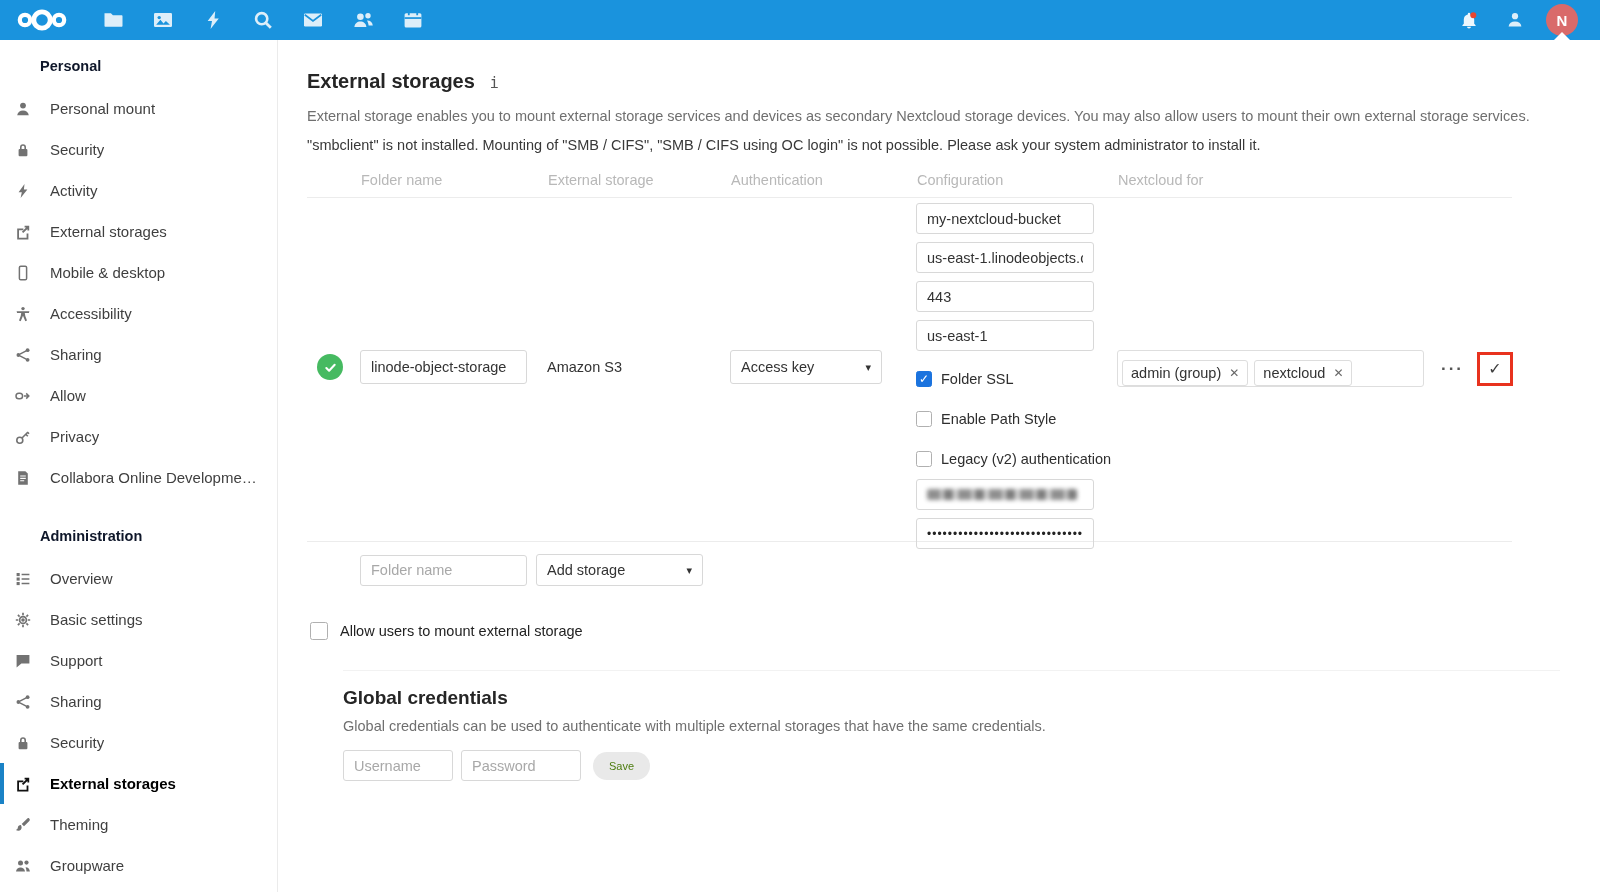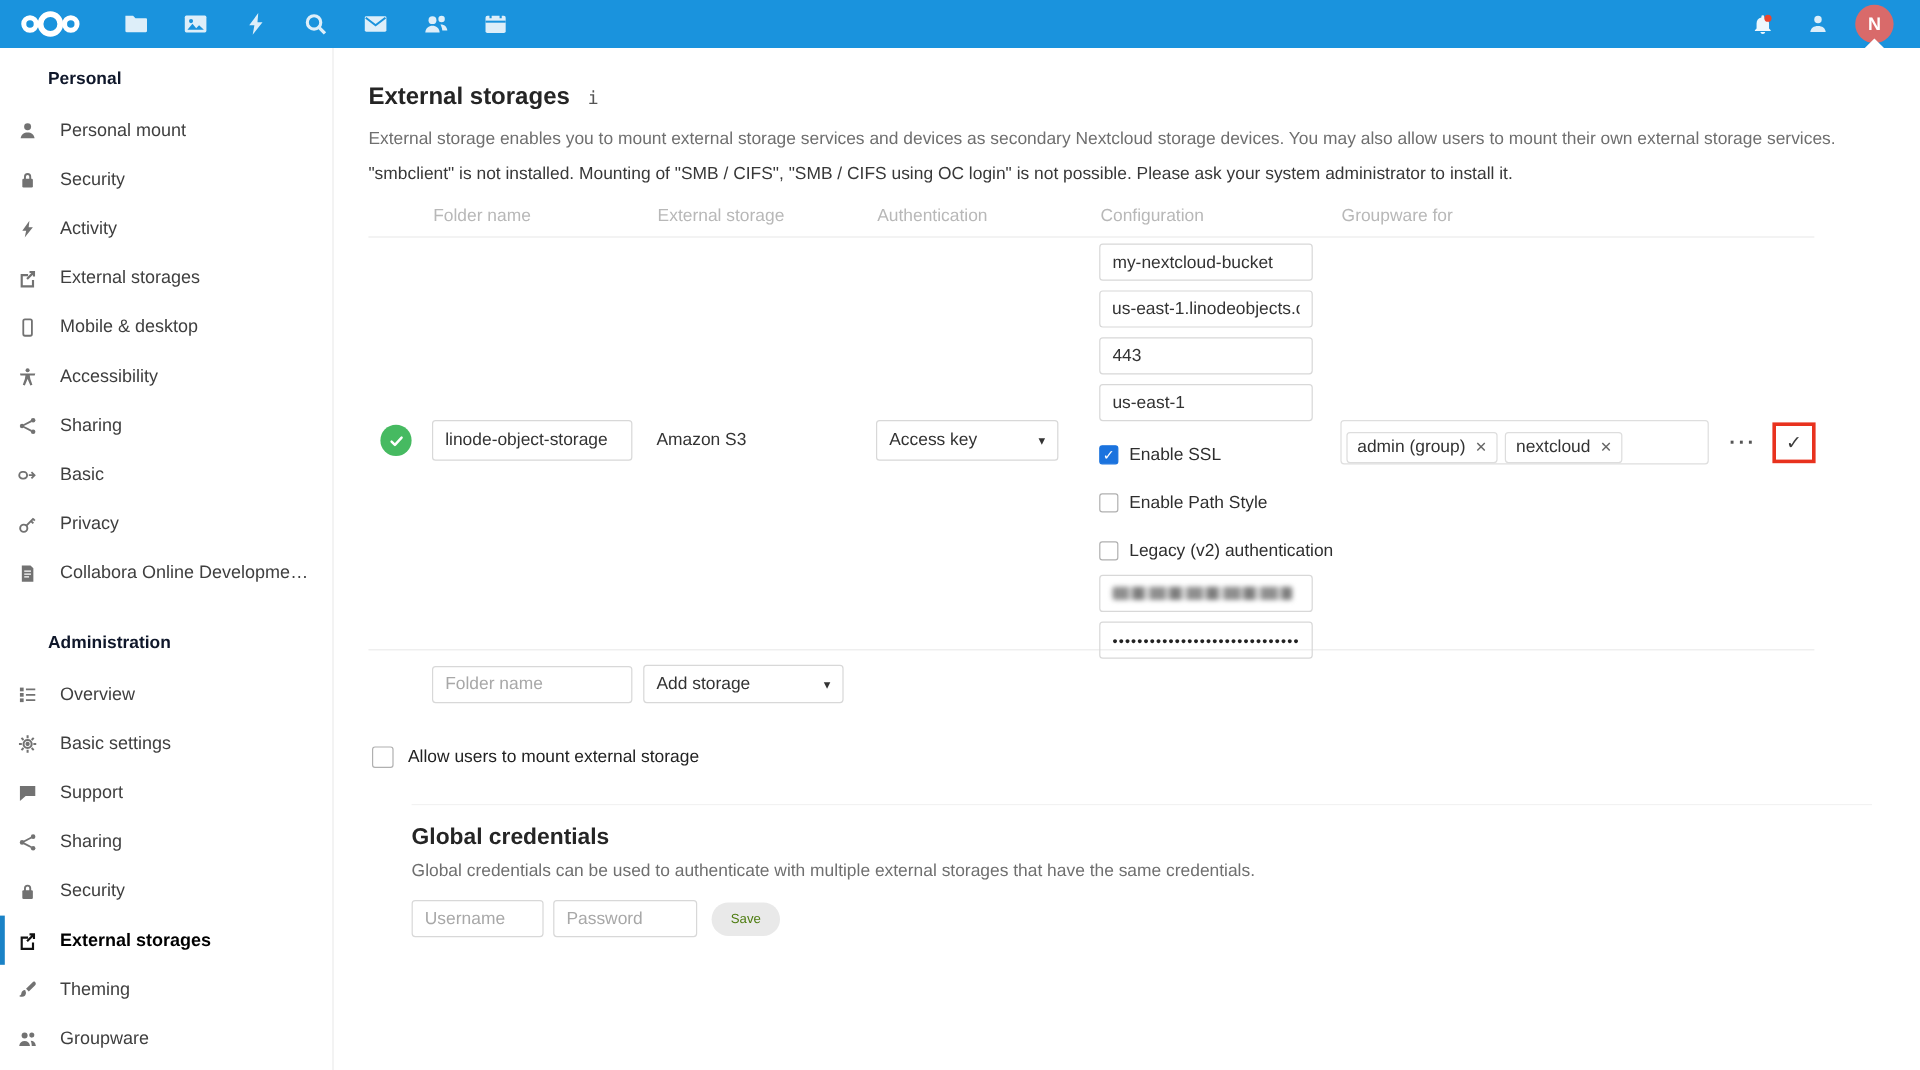--- a/index.html
+++ b/index.html
@@ -274,21 +274,21 @@
         </span>
       <span class="nav-label">Sharing</span>
     </div>
     <div class="nav-item">
       <span class="nav-icon">
           <svg width="16" height="16" viewBox="0 0 16 16" fill="none" stroke="currentColor" stroke-width="1.5">
             <rect x="1" y="5.2" width="6.6" height="5.6" rx="2.8"></rect>
             <path d="M9 8h4.4M11.2 5.4 13.8 8l-2.6 2.6"></path>
           </svg>
         </span>
-      <span class="nav-label">Basic</span>
+      <span class="nav-label">Allow</span>
     </div>
     <div class="nav-item">
       <span class="nav-icon">
           <svg width="16" height="16" viewBox="0 0 16 16" fill="none" stroke="currentColor" stroke-width="1.6">
             <circle cx="4.8" cy="11.2" r="3"></circle>
             <path d="m7 9 6-6M10.8 5.2l2 2M12.6 3.4l1.4 1.4"></path>
           </svg>
         </span>
       <span class="nav-label">Privacy</span>
     </div>
@@ -391,21 +391,21 @@
     <p class="intro">External storage enables you to mount external storage services and devices as secondary Nextcloud storage devices. You may also allow users to mount their own external storage services.</p>
     <p class="warning">"smbclient" is not installed. Mounting of "SMB / CIFS", "SMB / CIFS using OC login" is not possible. Please ask your system administrator to install it.</p>
 
     <div class="stor-table">
       <div class="trow thead">
         <div></div>
         <div>Folder name</div>
         <div>External storage</div>
         <div>Authentication</div>
         <div>Configuration</div>
-        <div>Groupware for</div>
+        <div>Nextcloud for</div>
       </div>
 
       <div class="trow storage-row">
         <div>
           <div class="status-dot">
             <svg width="13" height="13" viewBox="0 0 14 14">
                 <path d="m2.5 7.5 3 3 6-6.5" fill="none" stroke="#fff" stroke-width="2.2" stroke-linecap="round" stroke-linejoin="round"></path>
               </svg>
           </div>
         </div>
@@ -421,21 +421,21 @@
             <span class="caret">▾</span>
           </div>
         </div>
         <div class="cfg">
           <input class="txt" type="text" value="my-nextcloud-bucket" style="">
           <input class="txt" type="text" value="us-east-1.linodeobjects.com" style="">
           <input class="txt" type="text" value="443" style="">
           <input class="txt" type="text" value="us-east-1" style="">
           <div class="checkrow">
             <span class="cb checked">✓</span>
-            <span>Enable SSL</span>
+            <span>Folder SSL</span>
           </div>
           <div class="checkrow">
             <span class="cb"></span>
             <span>Enable Path Style</span>
           </div>
           <div class="checkrow">
             <span class="cb"></span>
             <span>Legacy (v2) authentication</span>
           </div>
           <div class="blur-input">

